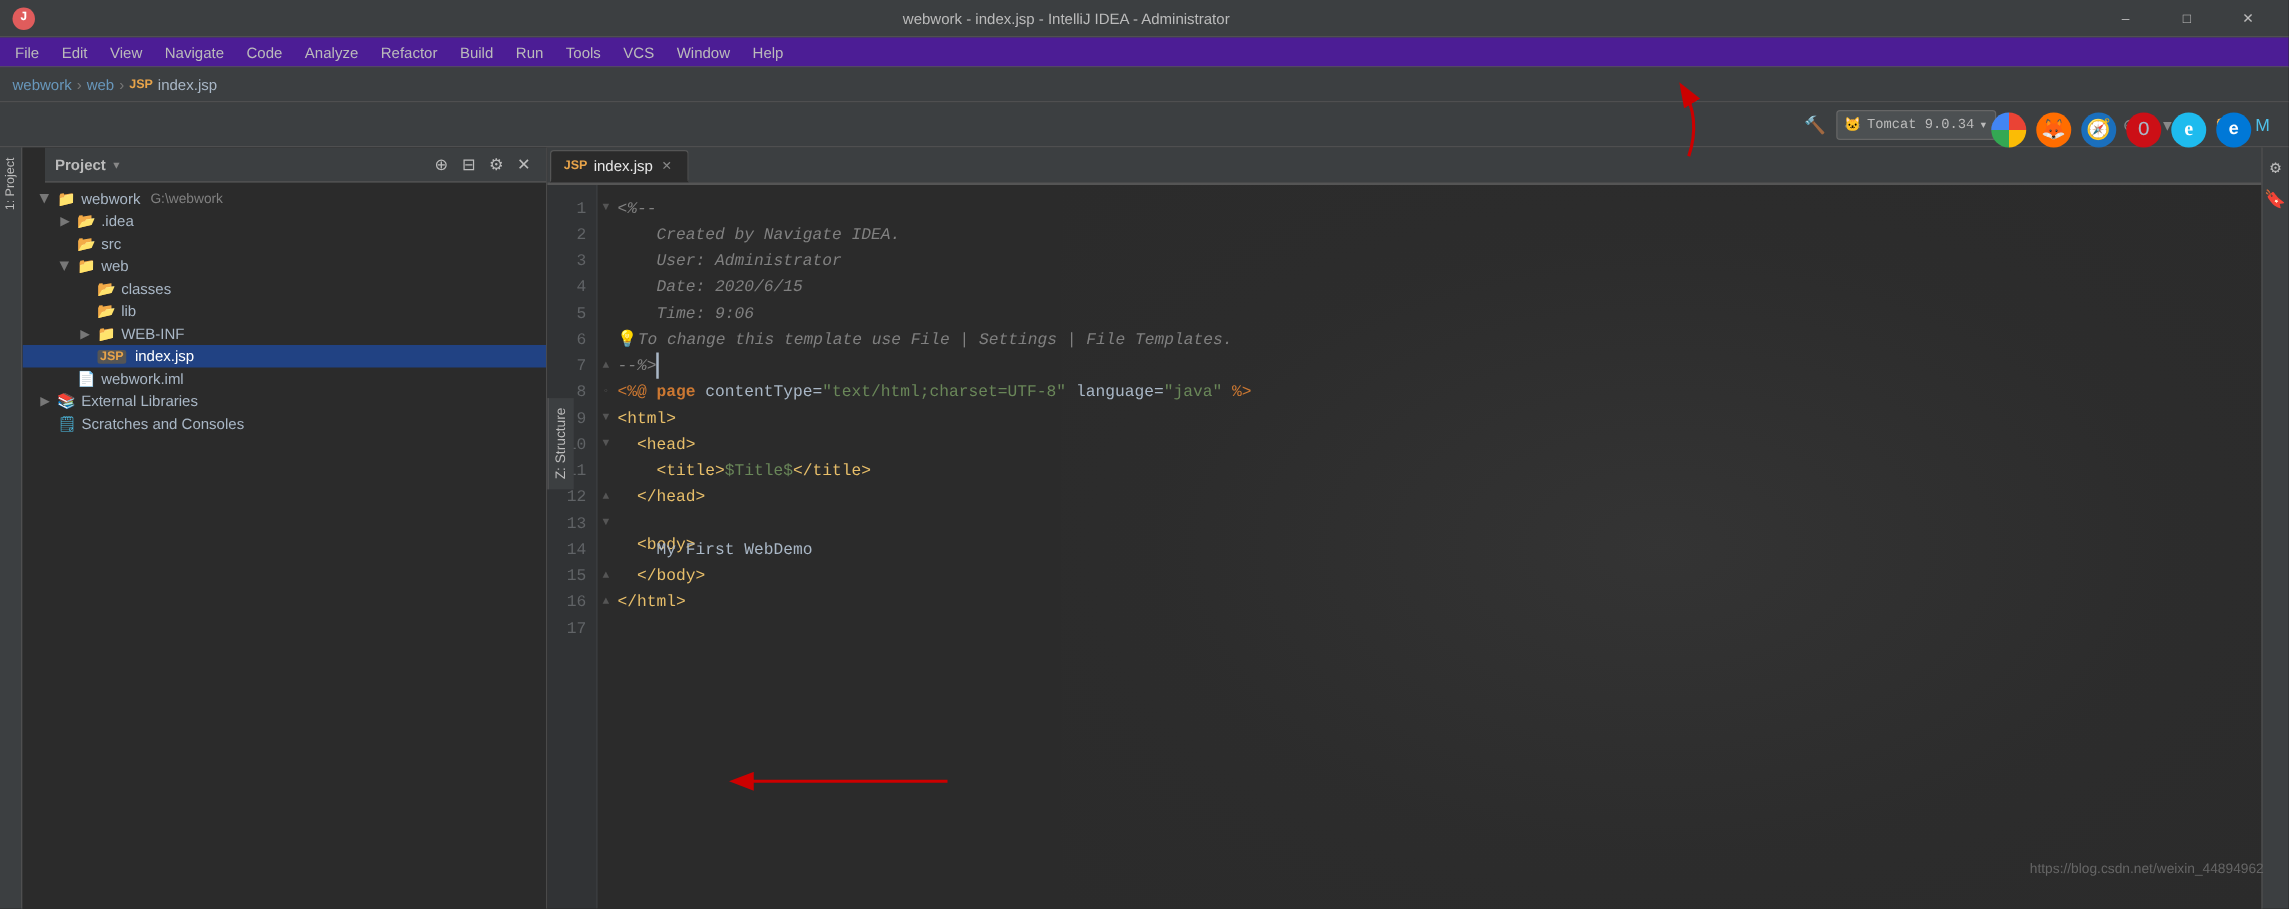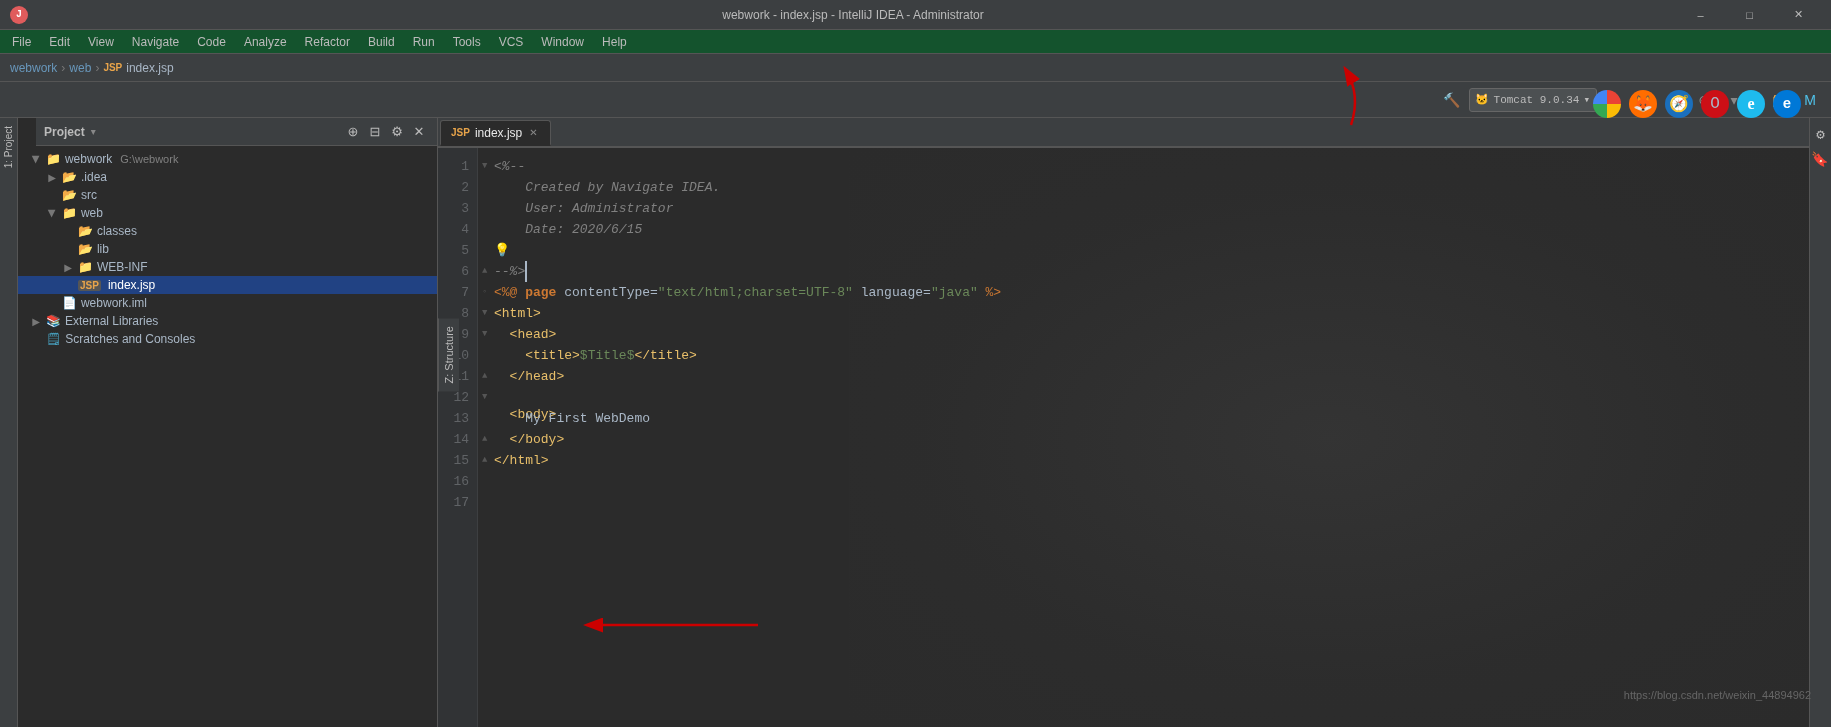--- a/index.html
+++ b/index.html
@@ -58,21 +58,21 @@
       font-size: 11px;
       cursor: pointer;
       display: flex;
       align-items: center;
       justify-content: center;
     }
 
     
     #menu-bar {
       height: 24px;
-      background: #14532d;
+      background: #4c1d95;
       display: flex;
       align-items: center;
       padding: 0 4px;
       border-bottom: 1px solid #555;
       gap: 2px;
     }
     .menu-item {
       padding: 2px 8px;
       font-size: 12px;
       font-family: Arial, sans-serif;
@@ -617,23 +617,26 @@
         </div>
 
         <div class="code-line">
           <span style="color:#808080; font-style:italic;">    User: Administrator</span>
         </div>
 
         <div class="code-line">
           <span style="color:#808080; font-style:italic;">    Date: 2020/6/15</span>
         </div>
 
-
-        <div class="code-line">
-          <span style="font-size:13px;">💡</span>
+        <div class="code-line">
+          <span style="color:#808080; font-style:italic;">    Time: 9:06</span>
+        </div>
+
+        <div class="code-line">
+          <span style="font-size:13px;">💡</span><span style="color:#808080; font-style:italic;">To change this template use File | Settings | File Templates.</span>
         </div>
 
         <div class="code-line">
           <span style="color:#555; position:absolute; left:-12px; font-size:9px;">▲</span>
           <span style="color:#808080; font-style:italic;">--%&gt;</span><span style="background:#a9b7c6; color:#2b2b2b; width:2px; display:inline-block;">&nbsp;</span>
         </div>
 
         <div class="code-line">
           <span style="color:#555; position:absolute; left:-12px; font-size:9px;">◦</span>
           <span style="color:#cc7832;">&lt;%@</span>

